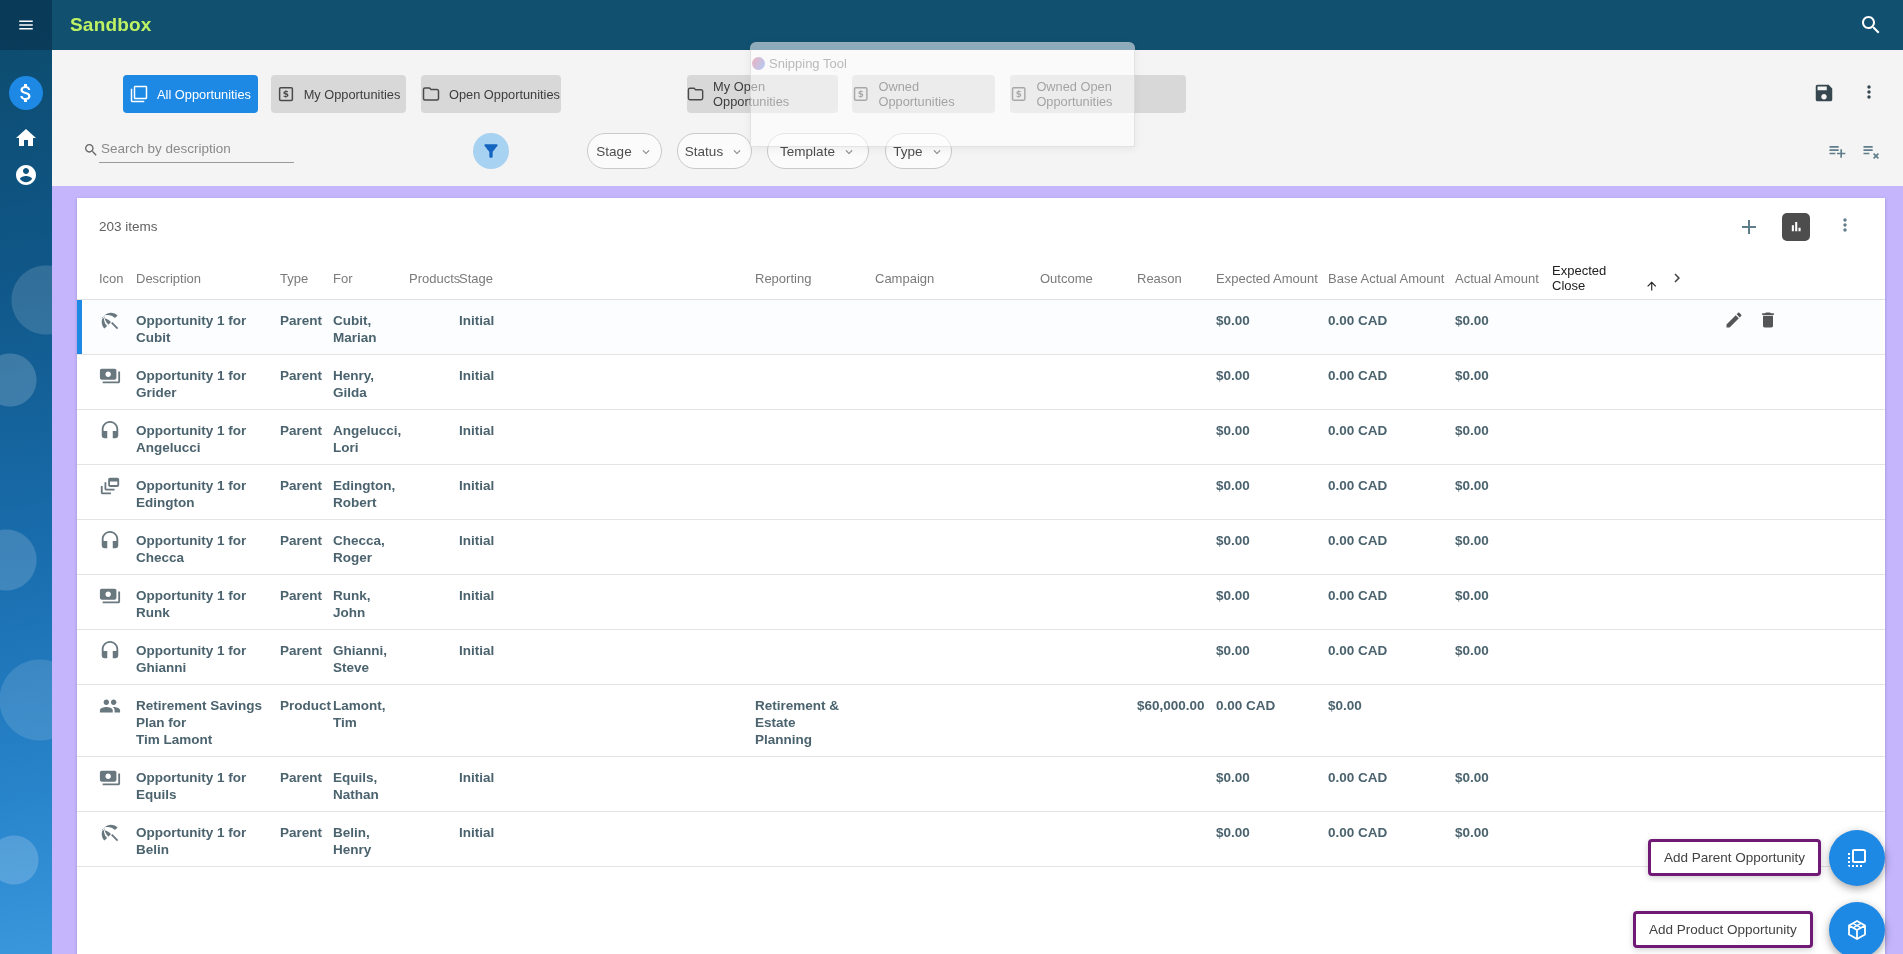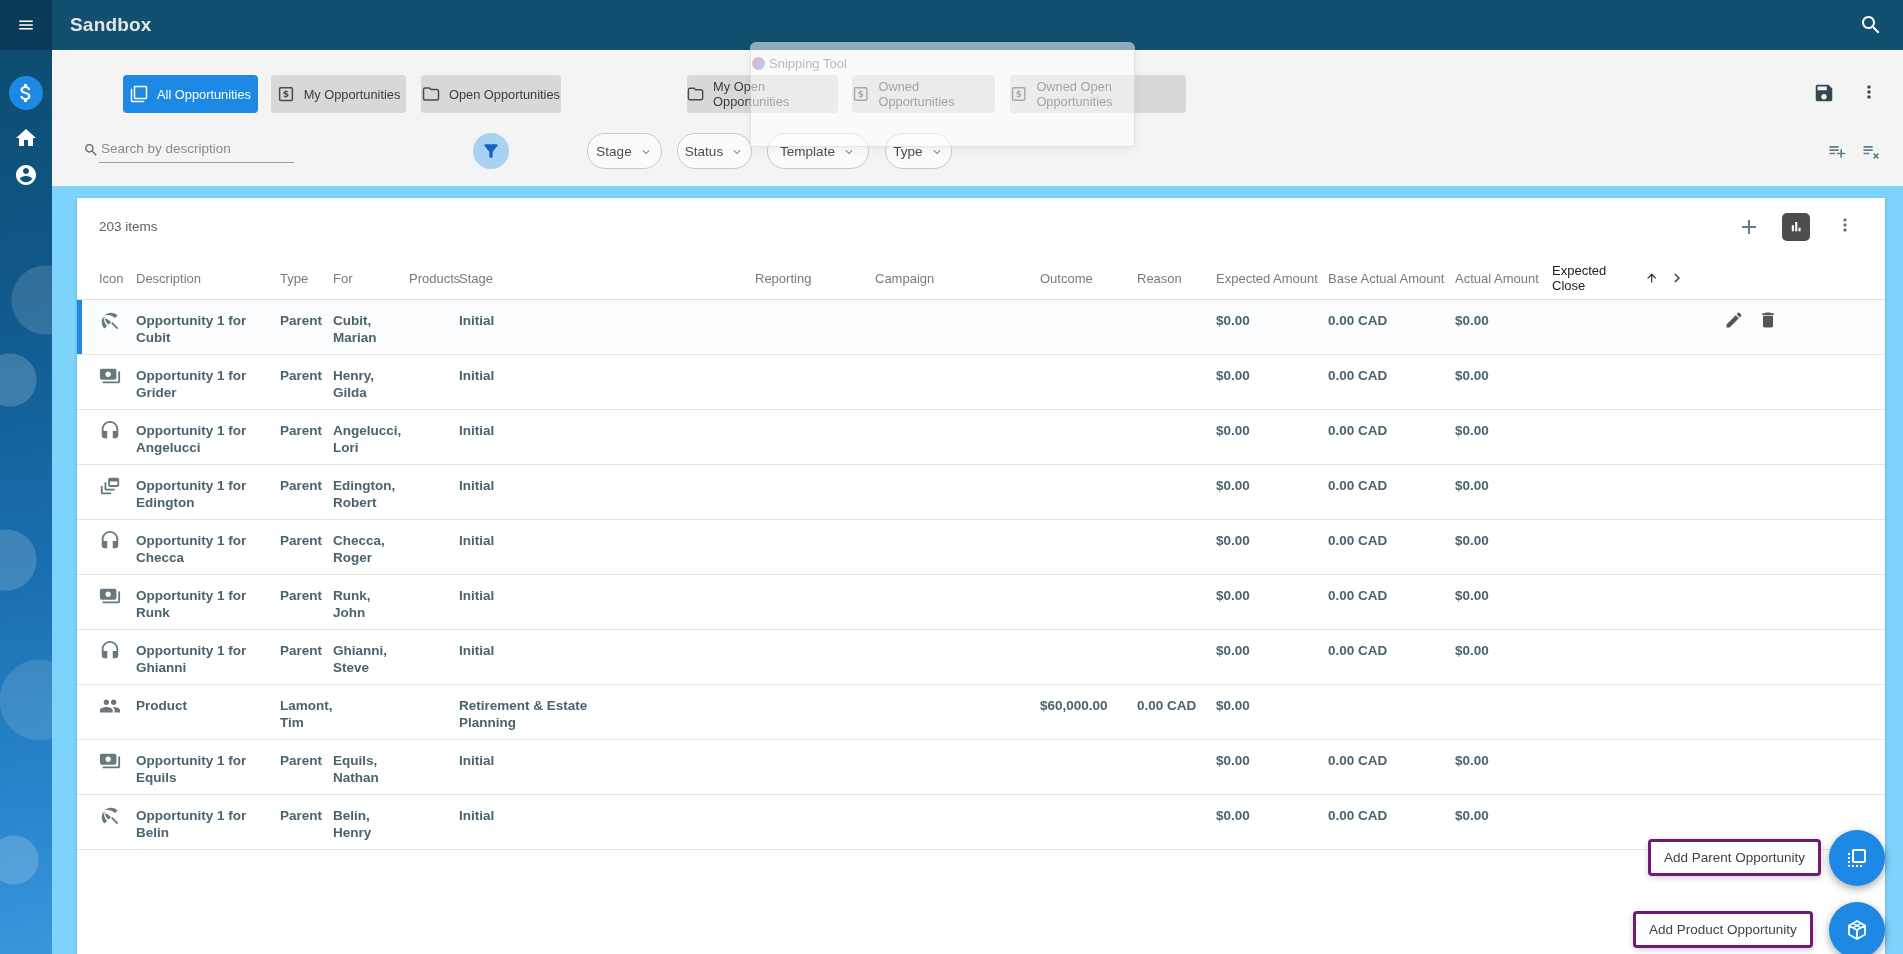--- a/index.html
+++ b/index.html
@@ -22,21 +22,21 @@
   .sidebar-top { position:absolute; left:0; top:0; width:52px; height:50px; background:rgba(5,30,48,.35); }
   .hamburger { position:absolute; left:14px; top:16px; width:24px; height:18px; color:#fff; cursor:pointer; }
   .side-item { position:absolute; left:9px; width:34px; height:34px; border-radius:50%; display:flex; align-items:center; justify-content:center; color:#fff; cursor:pointer; }
   .side-money { top:76px; background:#1e88e5; }
   .side-money .icn, .side-home .icn, .side-profile .icn { width:24px; height:24px; }
   .side-home { top:121px; } .side-profile { top:158px; }
 
   
   .topbar { position:absolute; left:52px; top:0; right:0; height:50px; background:#11506f; z-index:10;
     display:flex; align-items:center; }
-  .topbar-title { color:#e5e5e5; font-size:19px; font-weight:bold; margin-left:18px; letter-spacing:.2px; }
+  .topbar-title { color:#bef264; font-size:19px; font-weight:bold; margin-left:18px; letter-spacing:.2px; }
   .topbar-search { position:absolute; right:20px; top:13px; width:24px; height:24px; color:#fff; cursor:pointer; }
 
   
   .toolbar-area { position:absolute; left:52px; top:50px; right:0; height:136px; background:#f4f4f4; }
 
   .tabs-row { position:absolute; left:0; top:25px; height:38px; width:100%; }
   .tab { position:absolute; top:0; height:38px; border-radius:4px; background:#d8d8d8; color:#3d3d3d;
     display:flex; align-items:center; justify-content:center; gap:9px; font-size:12.8px; cursor:pointer; }
   .tab .icn { width:18px; height:18px; color:#4a4a4a; }
   .tab.active { background:#1e88e5; color:#fff; }
@@ -55,38 +55,38 @@
     display:flex; align-items:center; justify-content:center; gap:7px; font-size:13.5px; color:#4d4d4d; cursor:pointer; }
   .chip .icn { width:14px; height:14px; color:#8a8a8a; margin-top:2px; }
 
   .toolbar-icons { position:absolute; right:0; top:0; width:300px; height:136px; }
   .tb-save { position:absolute; right:68px; top:32px; width:22px; height:22px; color:#37474f; cursor:pointer; }
   .tb-kebab { position:absolute; right:24px; top:32px; width:20px; height:20px; color:#37474f; cursor:pointer; }
   .tb-pladd { position:absolute; right:56px; top:91px; width:20px; height:20px; color:#607d8b; cursor:pointer; }
   .tb-plx { position:absolute; right:22px; top:91px; width:20px; height:20px; color:#607d8b; cursor:pointer; }
 
   
-  .band { position:absolute; left:52px; top:186px; right:0; bottom:0; background:#7dd3fc; }
+  .band { position:absolute; left:52px; top:186px; right:0; bottom:0; background:#c4b5fd; }
   .card { position:absolute; left:25px; top:12px; width:1808px; height:900px; background:#fff;
     box-shadow:0 1px 3px rgba(0,0,0,.2); }
 
   .card-toolbar { position:absolute; left:0; top:0; width:100%; height:58px; }
   .items-count { position:absolute; left:22px; top:21px; font-size:13.5px; color:#616161; }
   .ct-plus { position:absolute; right:124px; top:17px; width:24px; height:24px; color:#607d8b; cursor:pointer; }
   .ct-chart { position:absolute; right:75px; top:15px; width:28px; height:28px; background:#4d4d4d; border-radius:5px;
     display:flex; align-items:center; justify-content:center; color:#fff; cursor:pointer; }
   .ct-chart .icn { width:20px; height:20px; }
   .ct-kebab { position:absolute; right:30px; top:17px; width:20px; height:20px; color:#607d8b; cursor:pointer; }
 
   .grid-row { display:grid; grid-template-columns:37px 144px 53px 76px 50px 296px 120px 165px 97px 79px 112px 127px 97px 116px 1fr;
     padding:0 22px; align-items:center; }
   .thead { position:absolute; left:0; top:58px; width:100%; height:44px; border-bottom:1px solid #e0e0e0;
     font-size:13px; color:#7a7a7a; }
   .thead .grid-row { height:44px; }
-  .th { display:flex; align-items:center; gap:5px; cursor:pointer; padding-right:10px; }
+  .th { display:flex; align-items:flex-end; gap:5px; cursor:pointer; padding-right:10px; }
   .th.sorted { color:#212121; }
   .th .icn { width:14px; height:14px; }
   .th-chev { justify-content:flex-start; color:#424242; }
   .th-chev .icn { width:18px; height:18px; }
 
   .tbody { position:absolute; left:0; top:102px; width:100%; }
   .trow { border-bottom:1px solid #e4e4e4; position:relative; min-height:50px; cursor:pointer;font-weight:bold; }
   .trow .grid-row { min-height:50px; padding-top:8px; padding-bottom:8px; align-items:start; }
   .trow.selected { background:#fbfdfe; }
   .trow.selected::before { content:""; position:absolute; left:0; top:0; bottom:0; width:5px; background:#1e88e5; }
@@ -519,20 +519,22 @@
             <div class="cell">$0.00</div>
             <div class="cell"></div>
             <div class="cell cell-actions"></div>
           </div>
         </div>
         <div class="trow">
           <div class="grid-row">
             <div class="cell cell-icon"><span class="icn"><svg viewBox="0 0 24 24" fill="currentColor">
                   <path d="M16 11c1.66 0 2.99-1.34 2.99-3S17.66 5 16 5c-1.66 0-3 1.34-3 3s1.34 3 3 3zm-8 0c1.66 0 2.99-1.34 2.99-3S9.66 5 8 5C6.34 5 5 6.34 5 8s1.34 3 3 3zm0 2c-2.33 0-7 1.17-7 3.5V19h14v-2.5c0-2.33-4.67-3.5-7-3.5zm8 0c-.29 0-.62.02-.97.05 1.16.84 1.97 1.97 1.97 3.45V19h6v-2.5c0-2.33-4.67-3.5-7-3.5z"></path>
                 </svg></span></div>
+            <div class="cell">Retirement Savings Plan for
+Tim Lamont</div>
             <div class="cell">Product</div>
             <div class="cell">Lamont, Tim</div>
             <div class="cell"></div>
             <div class="cell"></div>
             <div class="cell">Retirement &amp; Estate
 Planning</div>
             <div class="cell"></div>
             <div class="cell"></div>
             <div class="cell">$60,000.00</div>
             <div class="cell">0.00 CAD</div>

